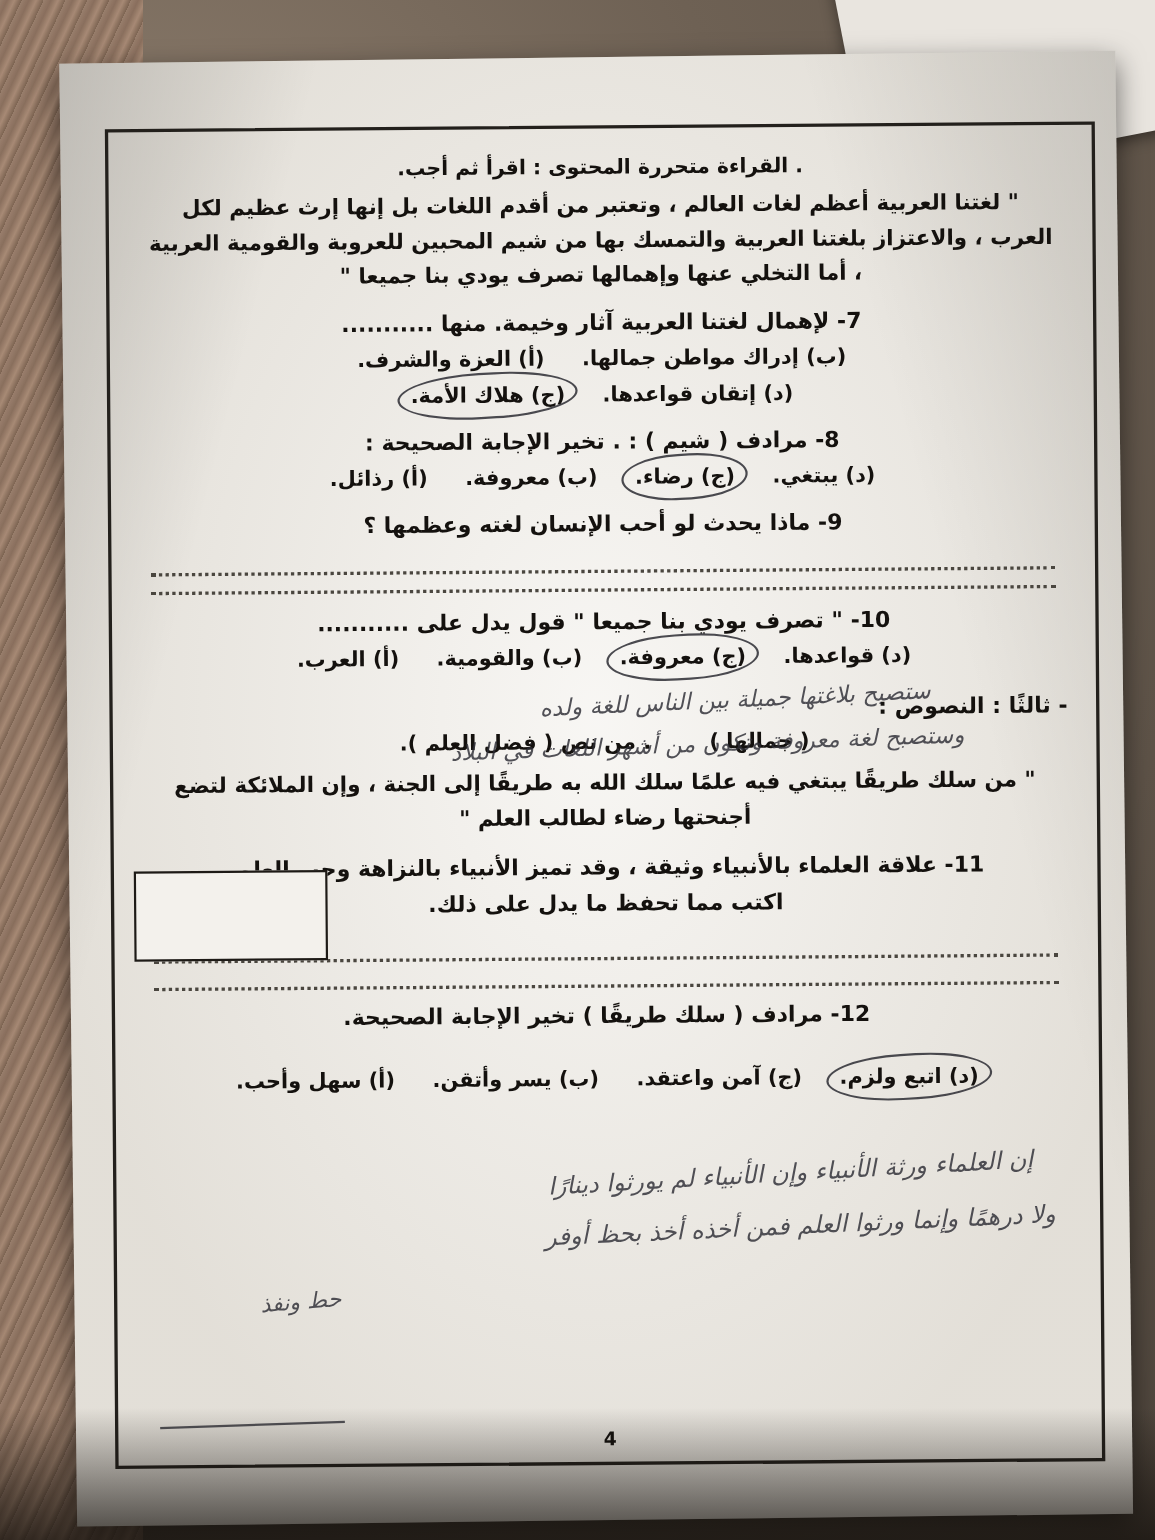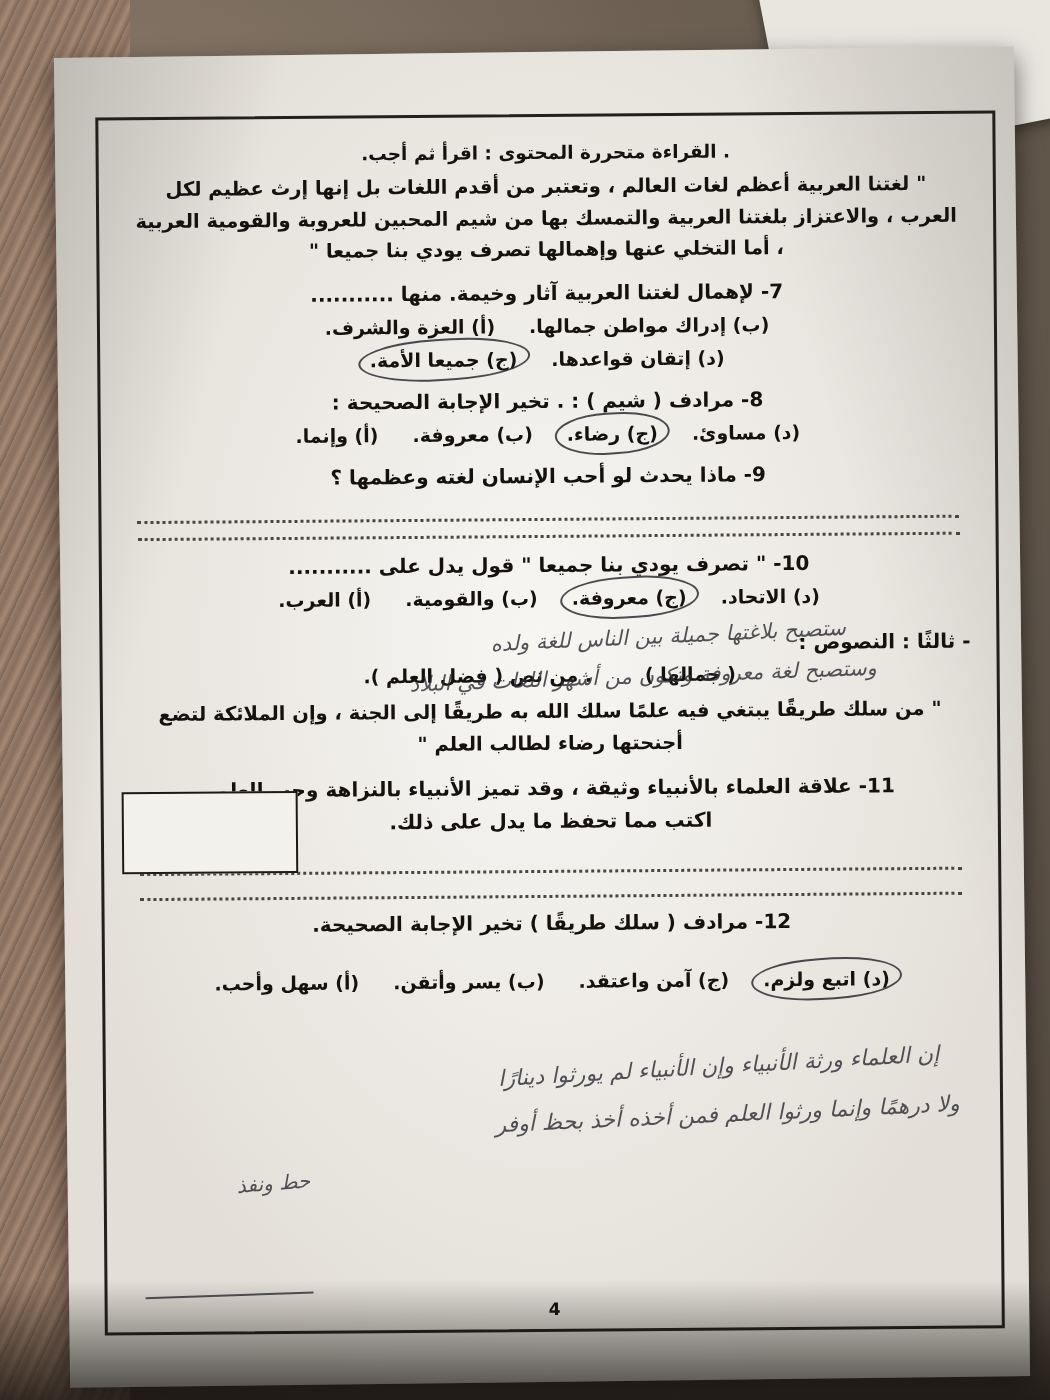--- a/index.html
+++ b/index.html
@@ -178,38 +178,38 @@
 
         <div class="passage">" لغتنا العربية أعظم لغات العالم ، وتعتبر من أقدم اللغات بل إنها إرث عظيم لكل العرب ، والاعتزاز بلغتنا العربية والتمسك بها من شيم المحبين للعروبة والقومية العربية ، أما التخلي عنها وإهمالها تصرف يودي بنا جميعا "</div>
 
         <div class="q">7- لإهمال لغتنا العربية آثار وخيمة. منها ...........</div>
         <div class="opts">
           <span class="opt">(ب) إدراك مواطن جمالها.</span>
           <span class="opt">(أ) العزة والشرف.</span>
         </div>
         <div class="opts">
           <span class="opt">(د) إتقان قواعدها.</span>
-          <span class="opt circled">(ج) جميعا الأمة.</span>
+          <span class="opt circled">(ج) هلاك الأمة.</span>
         </div>
 
         <div class="q">8- مرادف ( شيم ) : . تخير الإجابة الصحيحة :</div>
         <div class="opts">
-          <span class="opt">(د) مساوئ.</span>
+          <span class="opt">(د) يبتغي.</span>
           <span class="opt circled">(ج) رضاء.</span>
           <span class="opt">(ب) معروفة.</span>
-          <span class="opt">(أ) وإنما.</span>
+          <span class="opt">(أ) رذائل.</span>
         </div>
 
         <div class="q">9- ماذا يحدث لو أحب الإنسان لغته وعظمها ؟</div>
         <div class="dots"></div>
         <div class="dots" style="margin-top:14px"></div>
 
         <div class="q">10- " تصرف يودي بنا جميعا " قول يدل على ...........</div>
         <div class="opts">
-          <span class="opt">(د) الاتحاد.</span>
+          <span class="opt">(د) قواعدها.</span>
           <span class="opt circled">(ج) معروفة.</span>
           <span class="opt">(ب) والقومية.</span>
           <span class="opt">(أ) العرب.</span>
         </div>
 
         <div class="q right" style="margin-top:16px">- ثالثًا : النصوص :</div>
         <div class="center" style="font-size:19px">
           <span>( جمالها )</span>
           &nbsp;&nbsp;&nbsp;&nbsp;&nbsp;&nbsp;
           <span>. من نص ( فضل العلم ).</span>

